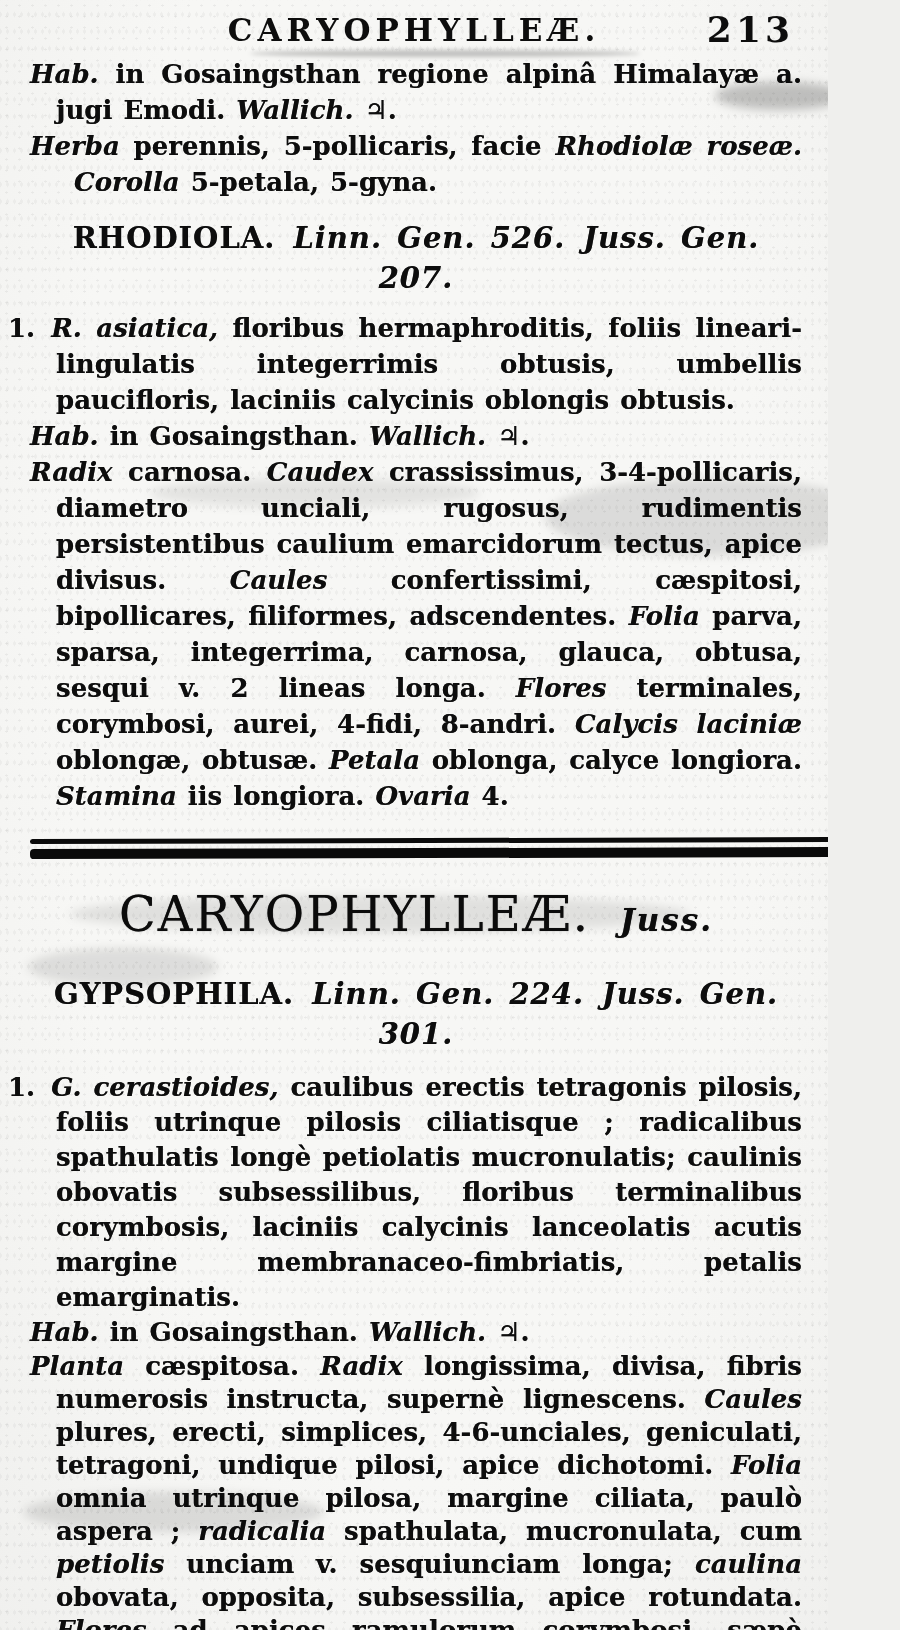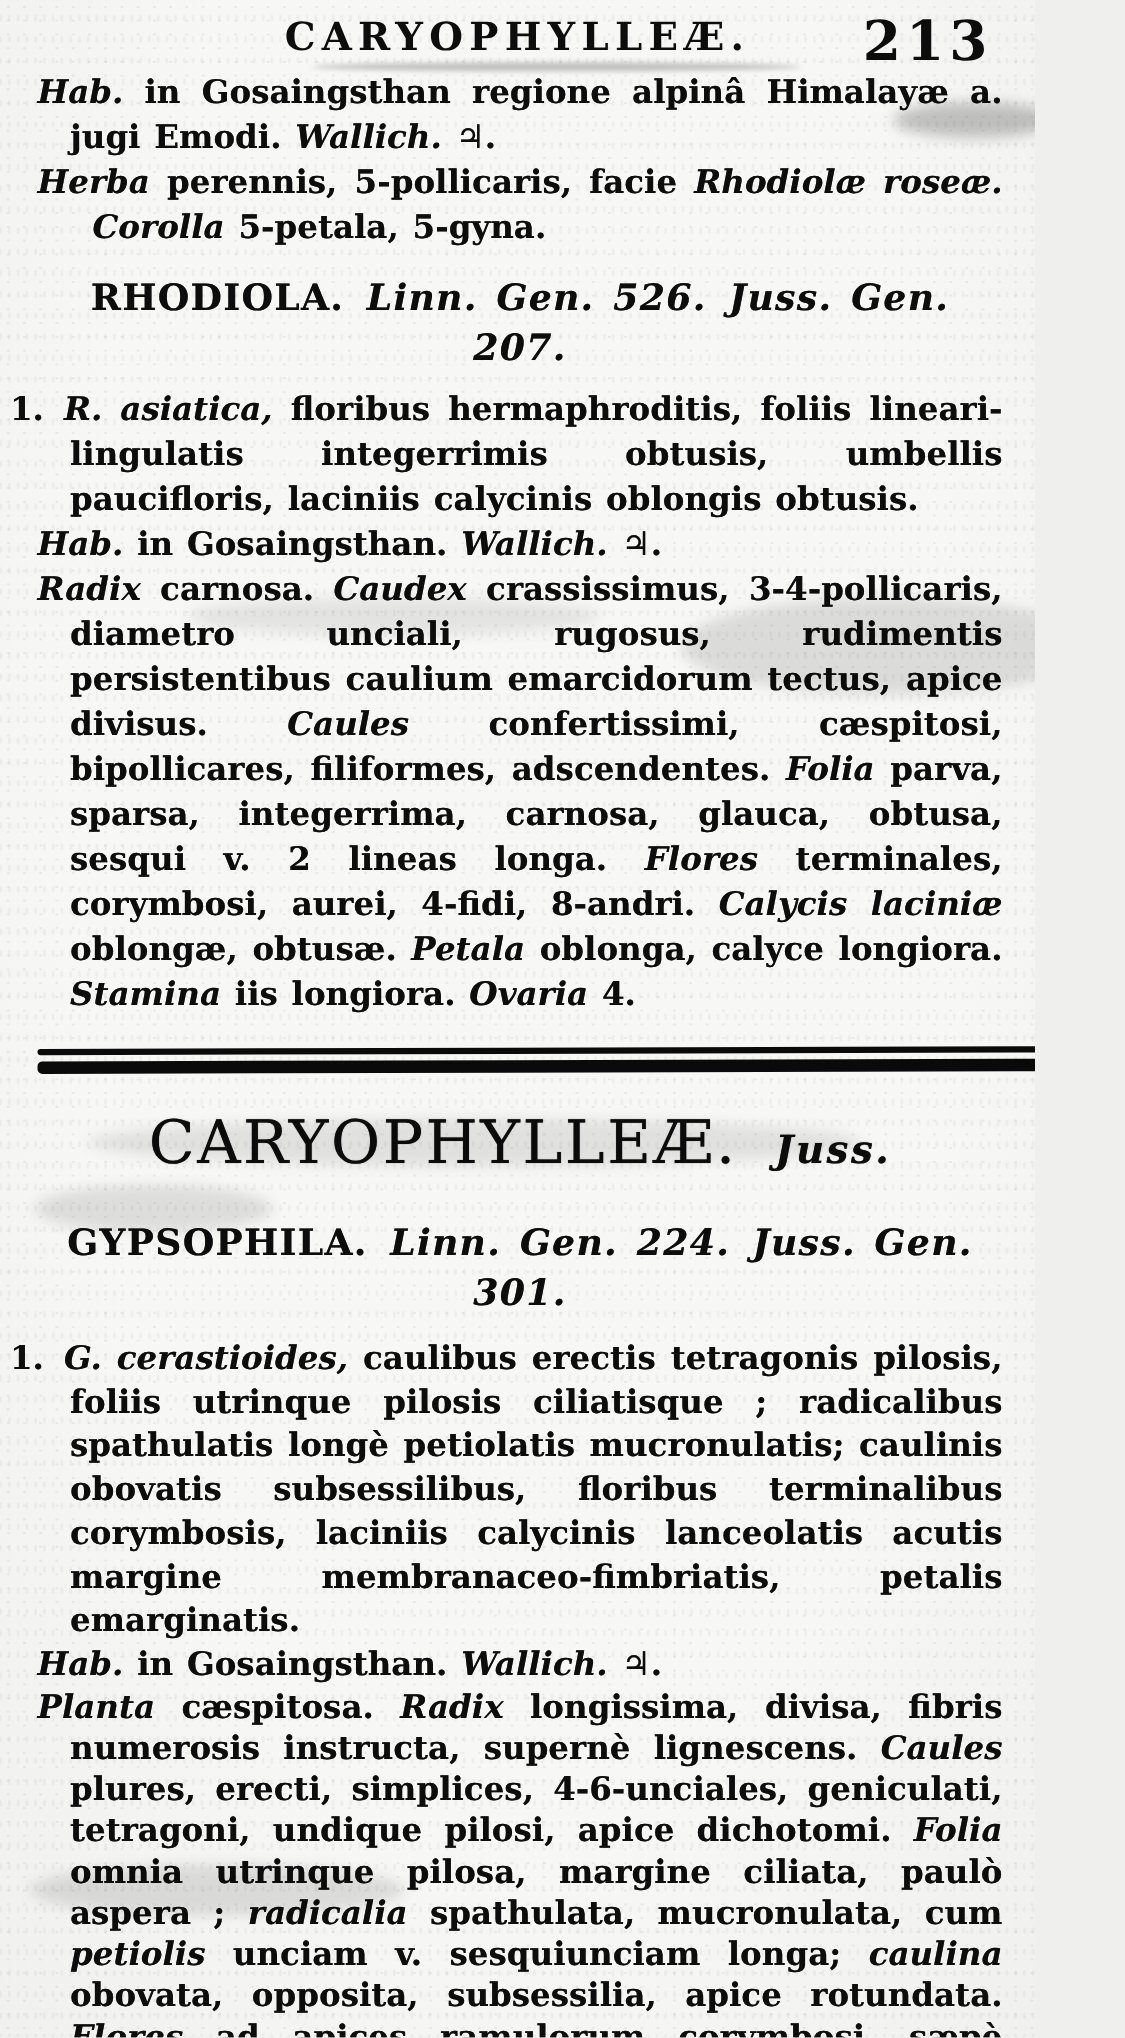--- a/index.html
+++ b/index.html
@@ -28,21 +28,21 @@
 
   .running-head{
     position:relative;
     padding-top:12px;height:44px;
     text-align:center;
     font-size:31px;letter-spacing:5px;
     font-weight:700;
   }
   .page-num{
     position:absolute;right:34px;top:8px;
-    font-size:44px;letter-spacing:4px;
+    font-size:36px;letter-spacing:4px;
   }
 
   .body-col{margin:0 26px 0 30px;}
 
   p.para{
     margin:0;
     text-align:justify;
     font-size:26px;line-height:36px;
     word-spacing:2px;
     text-shadow:0 0 .5px rgba(0,0,0,.65);

